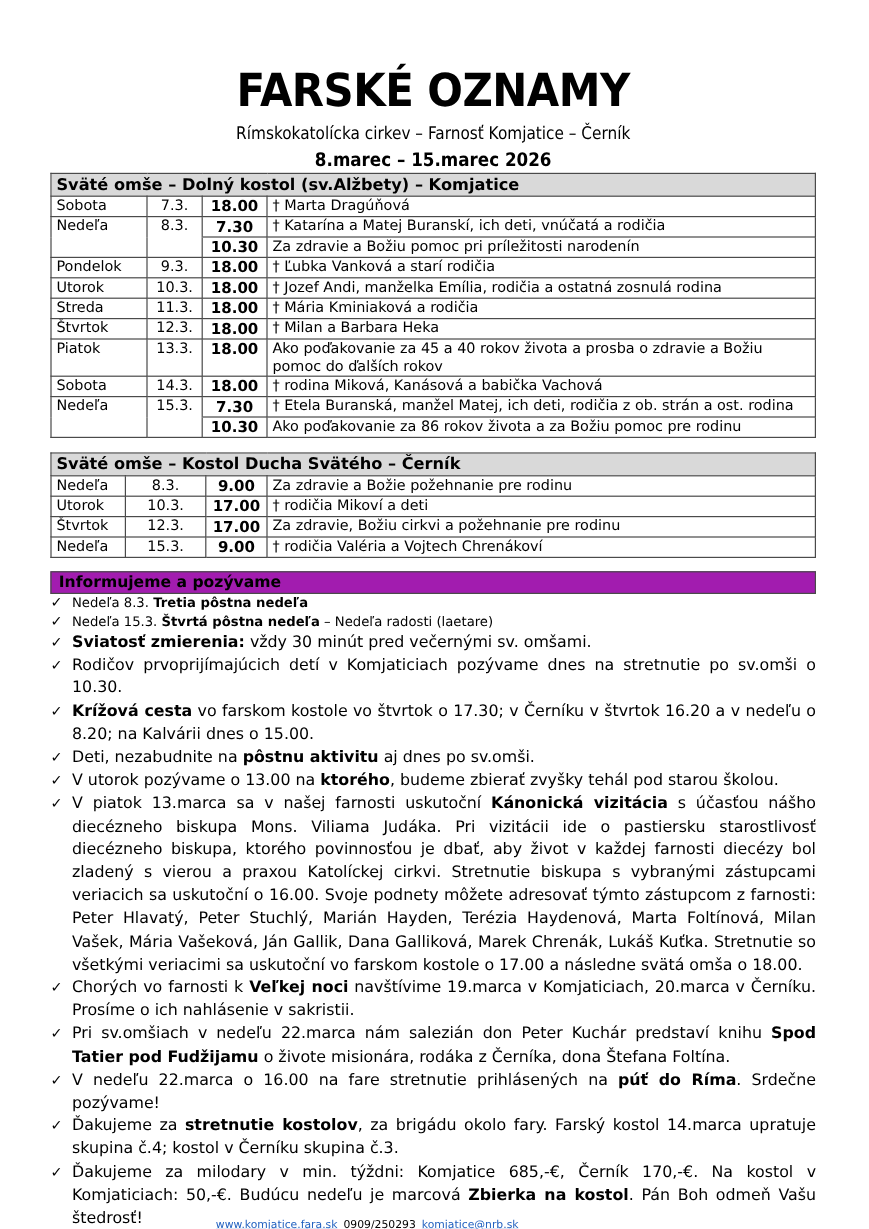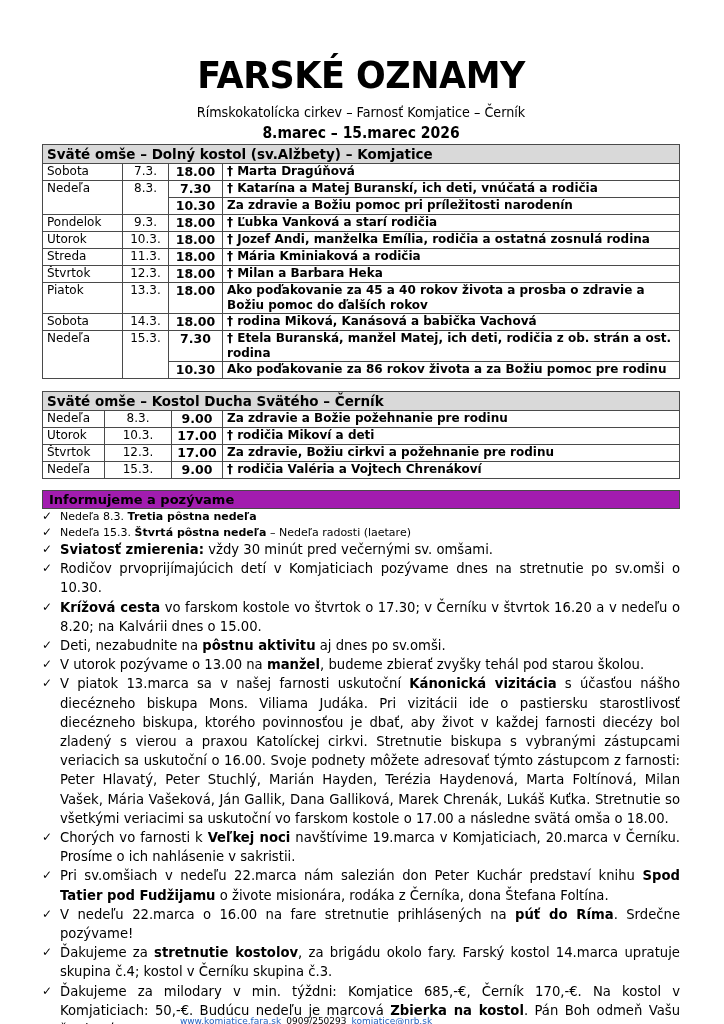--- a/index.html
+++ b/index.html
@@ -7,21 +7,21 @@
   .page { position: absolute; left: 42px; top: 0; width: 638px; }
   .title { text-align: center; font-family: "DejaVu Sans", sans-serif; font-weight: bold; font-size: 38px; letter-spacing: -0.5px; margin-top: 50px; height: 50px; line-height: 50px; transform: scaleX(0.92); }
   .subtitle { text-align: center; font-size: 14.5px; margin-top: 2px; height: 20px; line-height: 20px; transform: scaleX(0.88); }
   .dates { text-align: center; font-weight: bold; font-size: 15.5px; height: 22px; line-height: 22px; transform: scaleX(0.9); }
 
   table.sched { border-collapse: collapse; width: 638px; table-layout: fixed; font-size: 12px; padding-left: 24px; }
   table.sched td { border: 1px solid #4a4a4a; padding: 0 4px; height: 16px; line-height: 15px; vertical-align: top; white-space: nowrap; overflow: hidden; }
   table.sched td.hdr { background: #d9d9d9; font-weight: bold; font-size: 13.5px; height: 18px; line-height: 18px; }
   table.sched td.date { text-align: center; }
   table.sched td.time { text-align: center; font-weight: bold; font-size: 12.5px; }
-  table.sched td.intent { white-space: normal; font-weight: bold; }
+  table.sched td.intent { white-space: normal; }
   td.noborder-b { border-bottom-color: transparent !important; }
   td.noborder-t { border-top-color: transparent !important; }
 
   .gap { height: 12px; }
   .info-hdr { border: 1px solid #4a4a4a; background: #a21caf; font-weight: bold; font-size: 13px; height: 17px; line-height: 17px; padding-left: 6px; width: 630px; }
 
   ul.info { list-style: none; margin: 0; padding: 0; width: 638px; }
   ul.info li { position: relative; padding-left: 18px; font-size: 13.2px; line-height: 19.2px; text-align: justify; }
   ul.info li.small { font-size: 11px; line-height: 15.5px; }
   ul.info li .chk { position: absolute; left: 0; top: 0; font-size: 12px; }
@@ -166,21 +166,21 @@
   <div class="gap" style="height:11px"></div>
 
   <div class="info-hdr">Informujeme a pozývame</div>
   <ul class="info" id="infolist">
       <li class="small"><span class="chk">✓</span><span>Nedeľa 8.3.  </span><b>Tretia pôstna nedeľa</b><span></span></li>
       <li class="small"><span class="chk">✓</span><span>Nedeľa 15.3.  </span><b>Štvrtá pôstna nedeľa</b><span> – Nedeľa radosti (laetare)</span></li>
       <li><span class="chk">✓</span><span></span><b>Sviatosť zmierenia:</b><span> vždy 30 minút pred večernými sv. omšami.</span></li>
       <li><span class="chk">✓</span><span>Rodičov prvoprijímajúcich detí v Komjaticiach pozývame dnes na stretnutie po sv.omši o 10.30.</span><b></b><span></span></li>
       <li><span class="chk">✓</span><span></span><b>Krížová cesta</b><span> vo farskom kostole vo štvrtok o 17.30; v Černíku v štvrtok 16.20 a v nedeľu o 8.20; na Kalvárii dnes o 15.00.</span></li>
       <li><span class="chk">✓</span><span>Deti, nezabudnite na </span><b>pôstnu aktivitu</b><span> aj dnes po sv.omši.</span></li>
-      <li><span class="chk">✓</span><span>V utorok pozývame o 13.00 na </span><b>manžel</b><span>, budeme zbierať zvyšky tehál pod starou školou.</span></li>
+      <li><span class="chk">✓</span><span>V utorok pozývame o 13.00 na </span><b>ktorého</b><span>, budeme zbierať zvyšky tehál pod starou školou.</span></li>
       <li><span class="chk">✓</span><span>V piatok 13.marca sa v našej farnosti uskutoční </span><b>Kánonická vizitácia</b><span> s účasťou nášho diecézneho biskupa Mons. Viliama Judáka. Pri vizitácii ide o pastiersku starostlivosť diecézneho biskupa, ktorého povinnosťou je dbať, aby život v každej farnosti diecézy bol zladený s vierou a praxou Katolíckej cirkvi. Stretnutie biskupa s vybranými zástupcami veriacich sa uskutoční o 16.00. Svoje podnety môžete adresovať týmto zástupcom z farnosti: Peter Hlavatý, Peter Stuchlý, Marián Hayden, Terézia Haydenová, Marta Foltínová, Milan Vašek, Mária Vašeková, Ján Gallik, Dana Galliková, Marek Chrenák, Lukáš Kuťka. Stretnutie so všetkými veriacimi sa uskutoční vo farskom kostole o 17.00 a následne svätá omša o 18.00.</span></li>
       <li><span class="chk">✓</span><span>Chorých vo farnosti k </span><b>Veľkej noci</b><span> navštívime 19.marca v Komjaticiach, 20.marca v Černíku. Prosíme o ich nahlásenie v sakristii.</span></li>
       <li><span class="chk">✓</span><span>Pri sv.omšiach v nedeľu 22.marca nám salezián don Peter Kuchár predstaví knihu </span><b>Spod Tatier pod Fudžijamu</b><span> o živote misionára, rodáka z Černíka, dona Štefana Foltína.</span></li>
       <li><span class="chk">✓</span><span>V nedeľu 22.marca o 16.00 na fare stretnutie prihlásených na </span><b>púť do Ríma</b><span>. Srdečne pozývame!</span></li>
       <li><span class="chk">✓</span><span>Ďakujeme za </span><b>stretnutie kostolov</b><span>, za brigádu okolo fary. Farský kostol 14.marca upratuje skupina č.4; kostol v Černíku skupina č.3.</span></li>
       <li><span class="chk">✓</span><span>Ďakujeme za milodary v min. týždni: Komjatice 685,-€, Černík 170,-€. Na kostol v Komjaticiach: 50,-€. Budúcu nedeľu je marcová </span><b>Zbierka na kostol</b><span>. Pán Boh odmeň Vašu štedrosť!</span></li>
     </ul>
 </div>
 
 <div class="footer">

